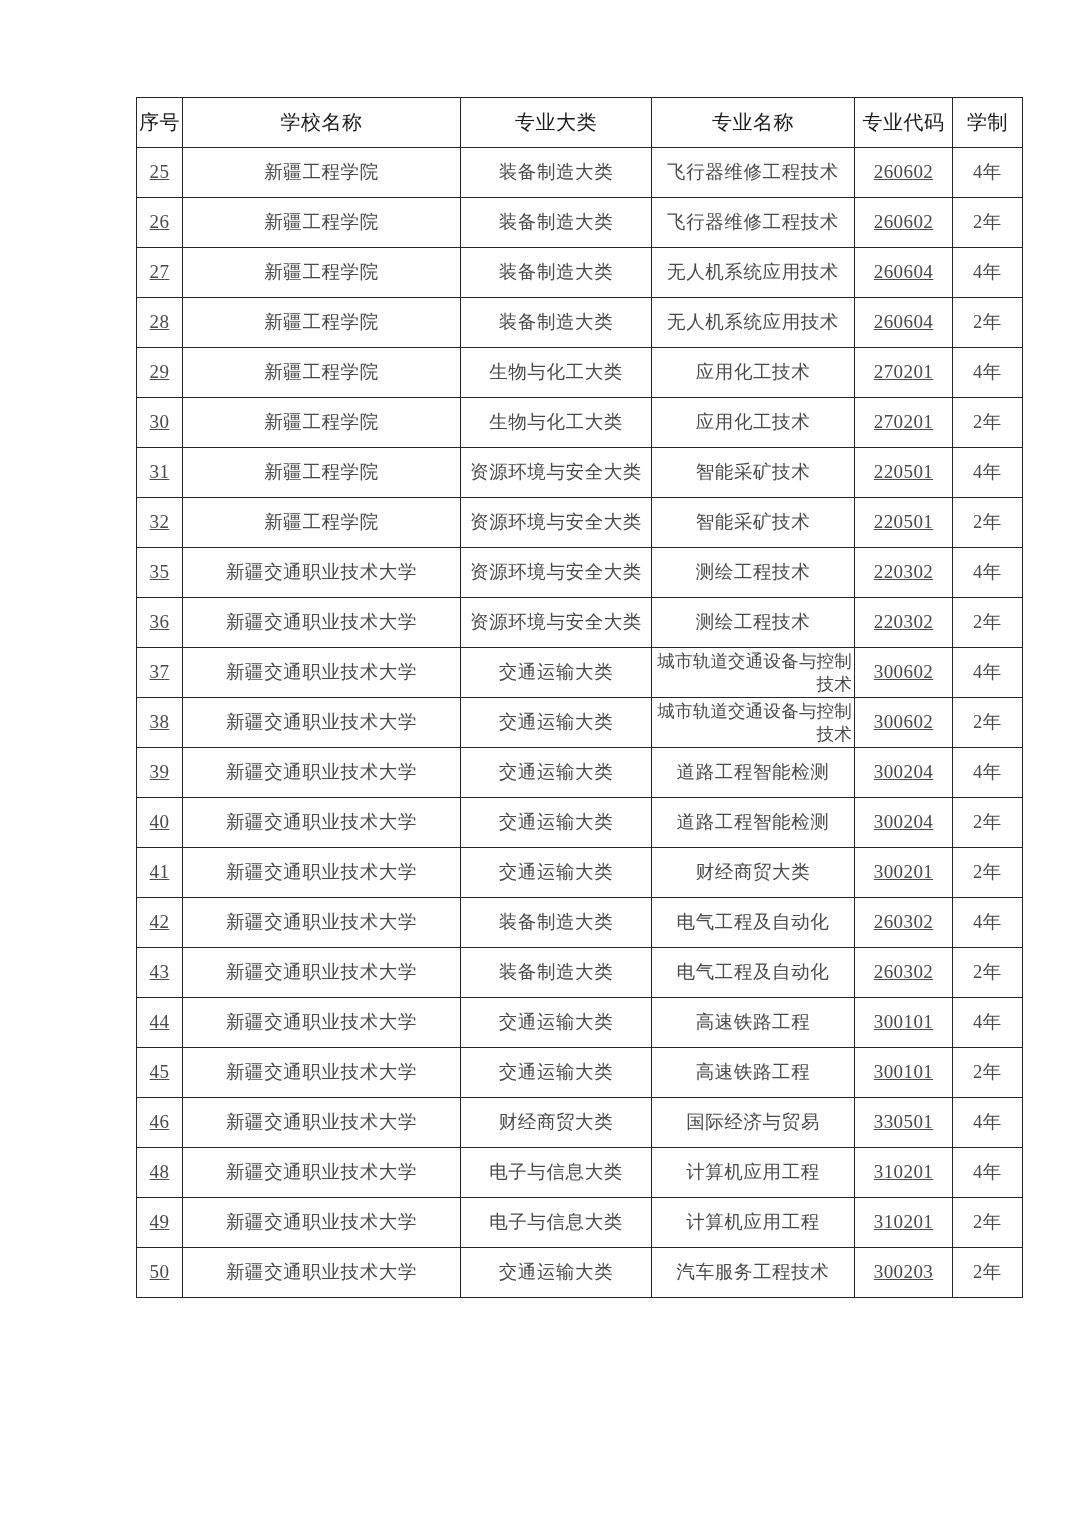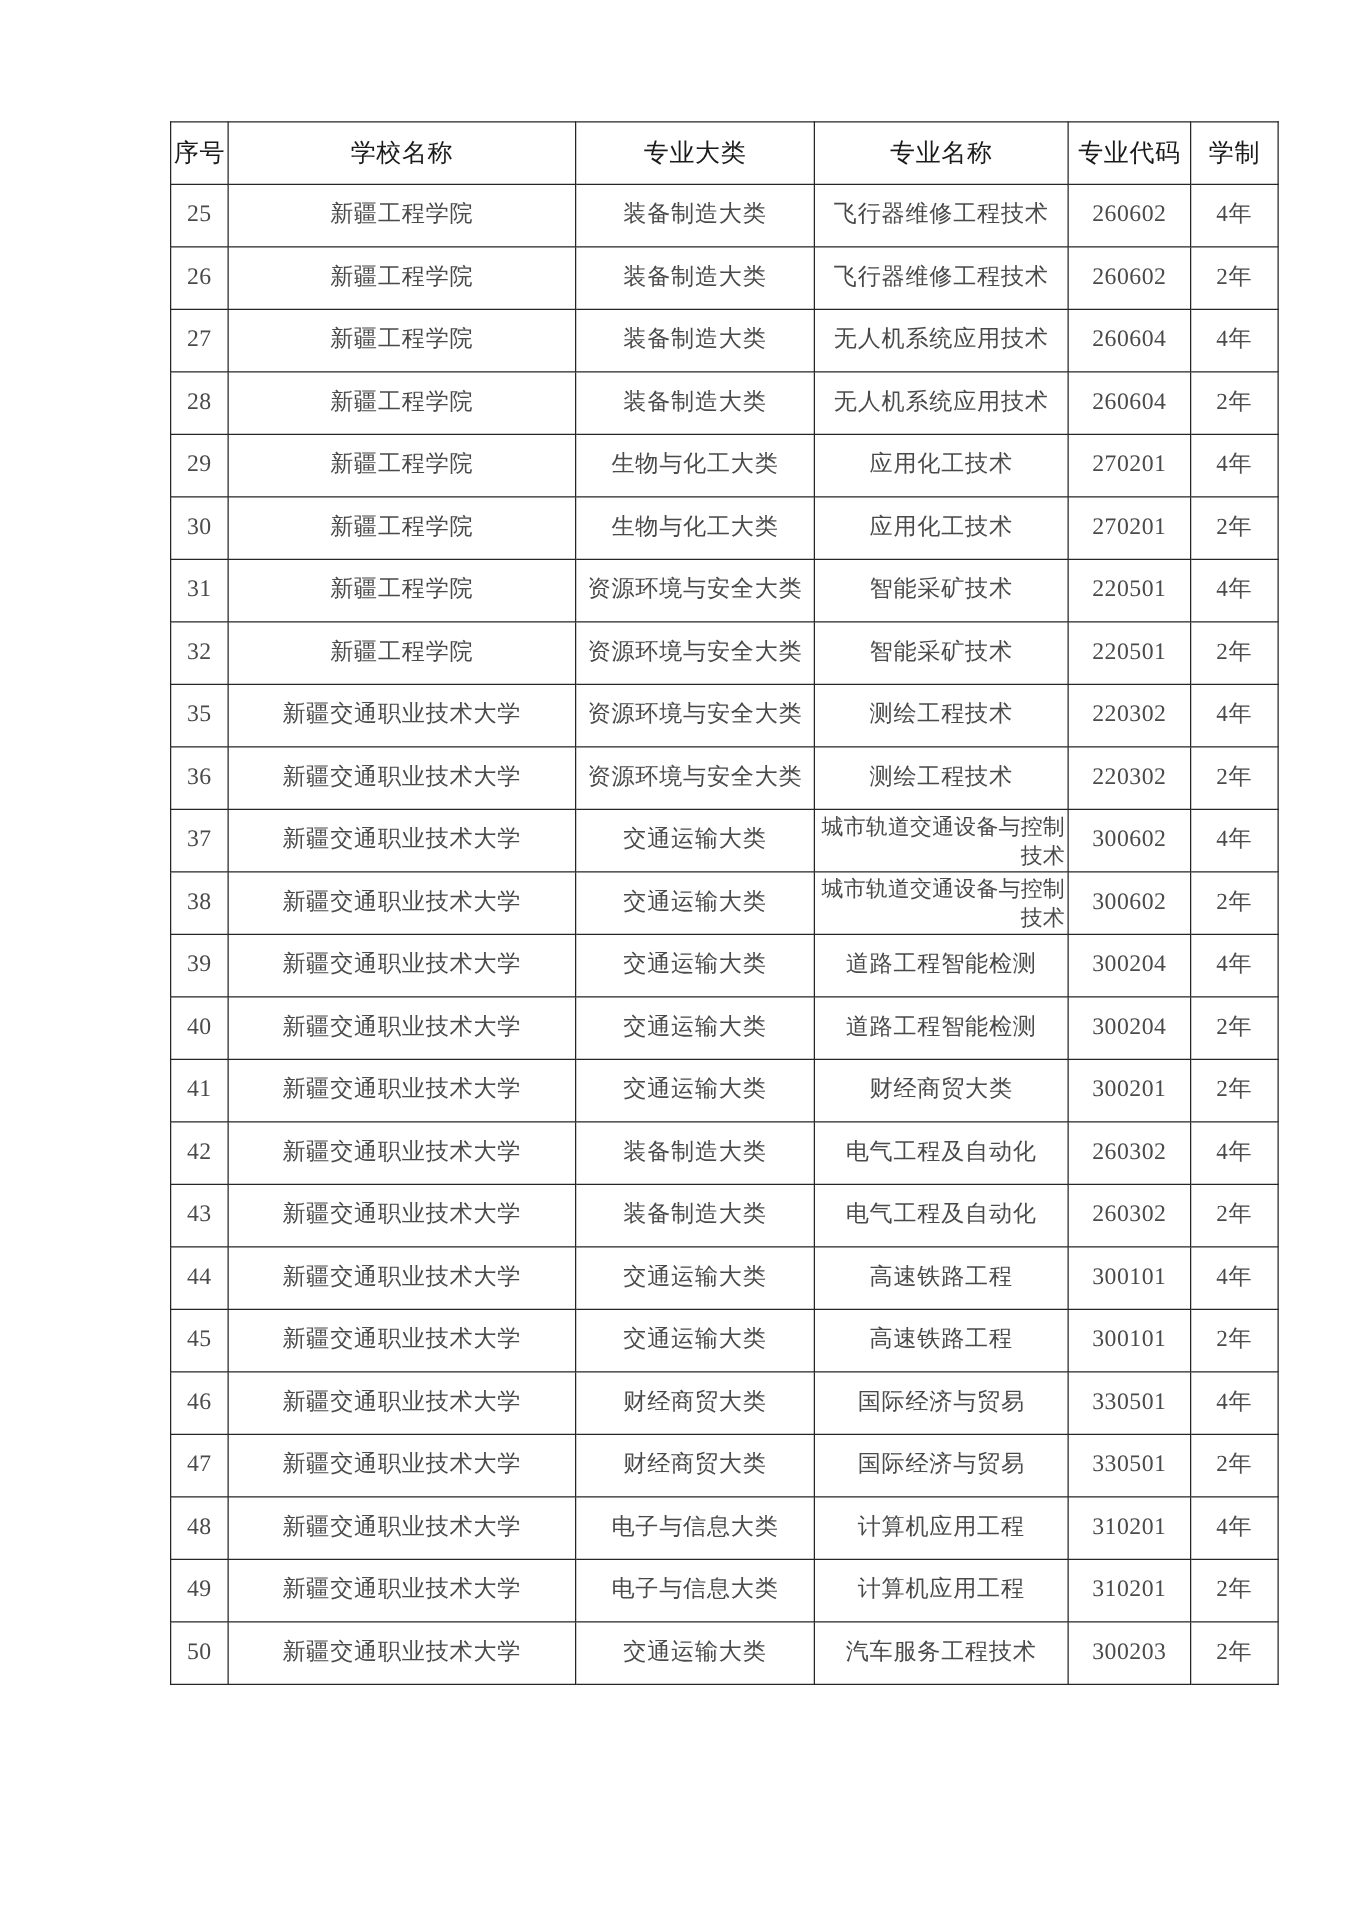--- a/index.html
+++ b/index.html
@@ -61,20 +61,21 @@
     height: 50px;
     font-family: "Liberation Serif", "DejaVu Serif", serif;
     font-size: 18.5px;
     color: #4a4a4a;
     line-height: 1.28;
     letter-spacing: 0.6px;
   }
   table.data-table tbody td.num {
     letter-spacing: 0.4px;
     font-size: 19px;
+    text-decoration: underline;
   }
   table.data-table tbody td.wrap2 {
     font-size: 17.5px;
     letter-spacing: 0.2px;
     line-height: 1.3;
     text-align: right;
   }
 </style>
 </head>
 <body>
@@ -255,28 +256,20 @@
           </tr>
           <tr>
             <td class="num">46</td>
             <td>新疆交通职业技术大学</td>
             <td>财经商贸大类</td>
             <td>国际经济与贸易</td>
             <td class="num">330501</td>
             <td>4年</td>
           </tr>
           <tr>
-            <td class="num">47</td>
-            <td>新疆交通职业技术大学</td>
-            <td>财经商贸大类</td>
-            <td>国际经济与贸易</td>
-            <td class="num">330501</td>
-            <td>2年</td>
-          </tr>
-          <tr>
             <td class="num">48</td>
             <td>新疆交通职业技术大学</td>
             <td>电子与信息大类</td>
             <td>计算机应用工程</td>
             <td class="num">310201</td>
             <td>4年</td>
           </tr>
           <tr>
             <td class="num">49</td>
             <td>新疆交通职业技术大学</td>

